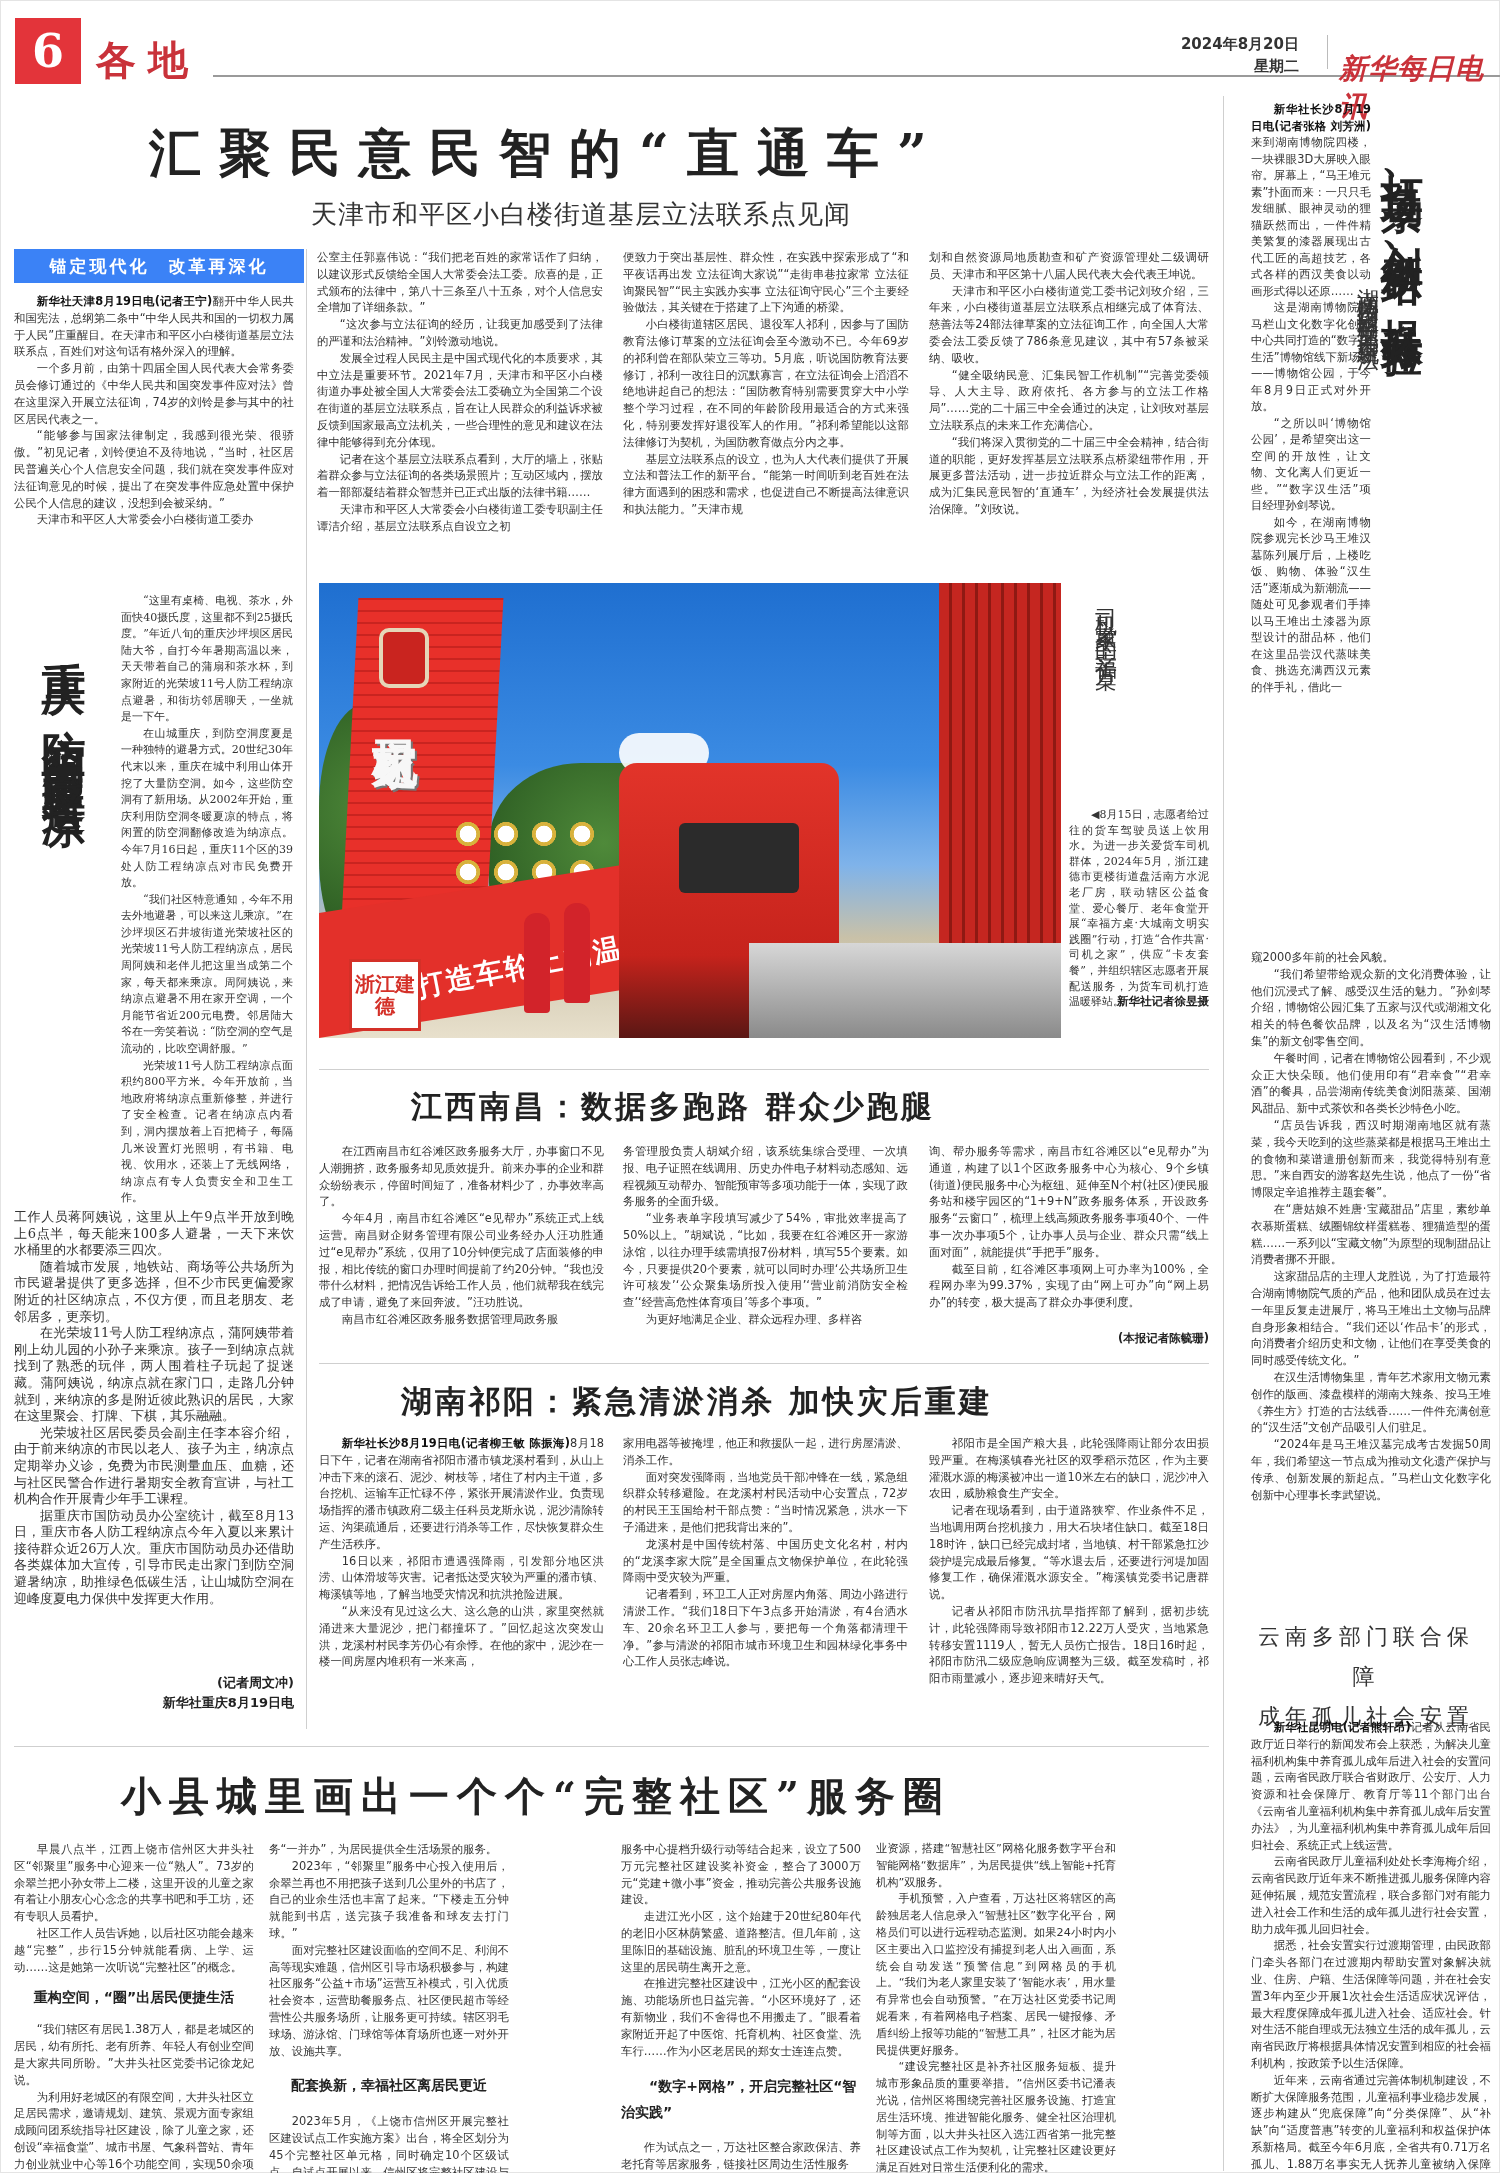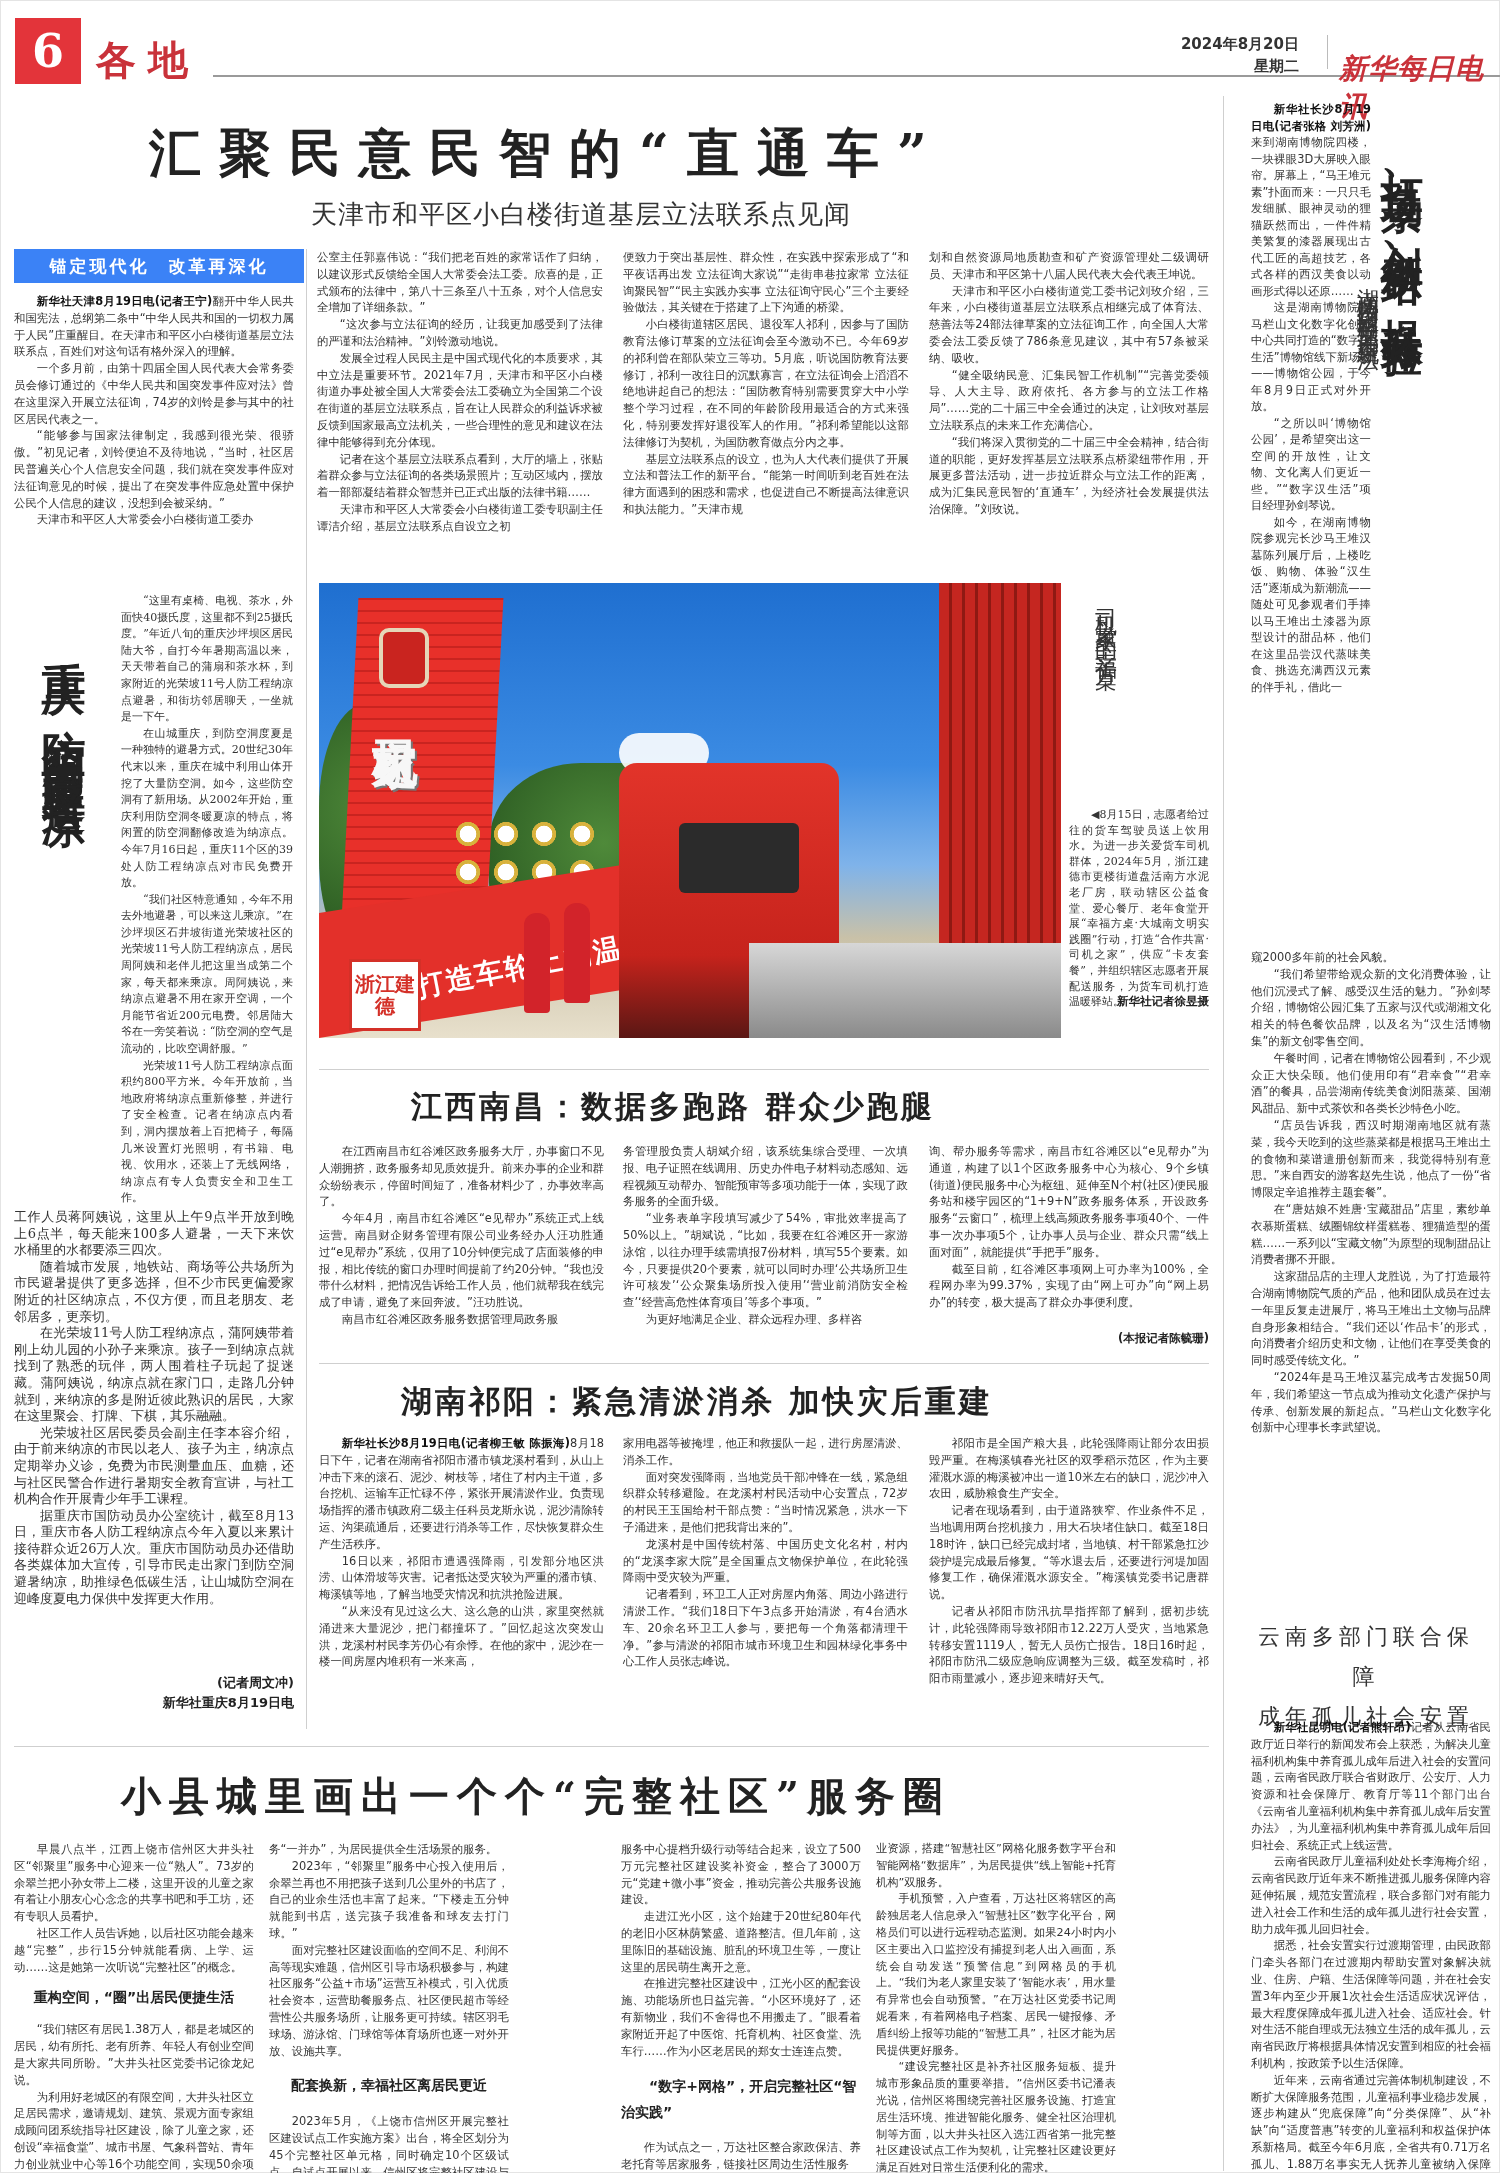--- a/index.html
+++ b/index.html
@@ -118,20 +118,21 @@
   </div>
   <div class="abs vtitle vt-hunan-big">打造场景、创新供给、提升体验</div>
   <div class="abs vt-hunan-sub">湖南博物馆公园解锁文博消费新玩法</div>
   <div class="abs col" style="left:1250px; top:948px; width:240px;">
     <p style="text-indent:0">窥2000多年前的社会风貌。</p>
     <p>“我们希望带给观众新的文化消费体验，让他们沉浸式了解、感受汉生活的魅力。”孙剑琴介绍，博物馆公园汇集了五家与汉代或湖湘文化相关的特色餐饮品牌，以及名为“汉生活博物集”的新文创零售空间。</p>
     <p>午餐时间，记者在博物馆公园看到，不少观众正大快朵颐。他们使用印有“君幸食”“君幸酒”的餐具，品尝湖南传统美食浏阳蒸菜、国潮风甜品、新中式茶饮和各类长沙特色小吃。</p>
     <p>“店员告诉我，西汉时期湖南地区就有蒸菜，我今天吃到的这些蒸菜都是根据马王堆出土的食物和菜谱遣册创新而来，我觉得特别有意思。”来自西安的游客赵先生说，他点了一份“省博限定辛追推荐主题套餐”。</p>
     <p>在“唐姑娘不姓唐·宝藏甜品”店里，素纱单衣慕斯蛋糕、绒圈锦纹样蛋糕卷、狸猫造型的蛋糕……一系列以“宝藏文物”为原型的现制甜品让消费者挪不开眼。</p>
     <p>这家甜品店的主理人龙胜说，为了打造最符合湖南博物院气质的产品，他和团队成员在过去一年里反复走进展厅，将马王堆出土文物与品牌自身形象相结合。“我们还以‘作品卡’的形式，向消费者介绍历史和文物，让他们在享受美食的同时感受传统文化。”</p>
+    <p>在汉生活博物集里，青年艺术家用文物元素创作的版画、漆盘模样的湖南大辣条、按马王堆《养生方》打造的古法线香……一件件充满创意的“汉生活”文创产品吸引人们驻足。</p>
     <p>“2024年是马王堆汉墓完成考古发掘50周年，我们希望这一节点成为推动文化遗产保护与传承、创新发展的新起点。”马栏山文化数字化创新中心理事长李武望说。</p>
   </div>
 
   <div class="abs h-yn">
     <div>云南多部门联合保障</div>
     <div>成年孤儿社会安置</div>
   </div>
   <div class="abs col" style="left:1250px; top:1718px; width:240px;">
     <p><b>新华社昆明电(记者熊轩昂)</b><span>记者从云南省民政厅近日举行的新闻发布会上获悉，为解决儿童福利机构集中养育孤儿成年后进入社会的安置问题，云南省民政厅联合省财政厅、公安厅、人力资源和社会保障厅、教育厅等11个部门出台《云南省儿童福利机构集中养育孤儿成年后安置办法》，为儿童福利机构集中养育孤儿成年后回归社会、系统正式上线运营。</span></p>
     <p>云南省民政厅儿童福利处处长李海梅介绍，云南省民政厅近年来不断推进孤儿服务保障内容延伸拓展，规范安置流程，联合多部门对有能力进入社会工作和生活的成年孤儿进行社会安置，助力成年孤儿回归社会。</p>

